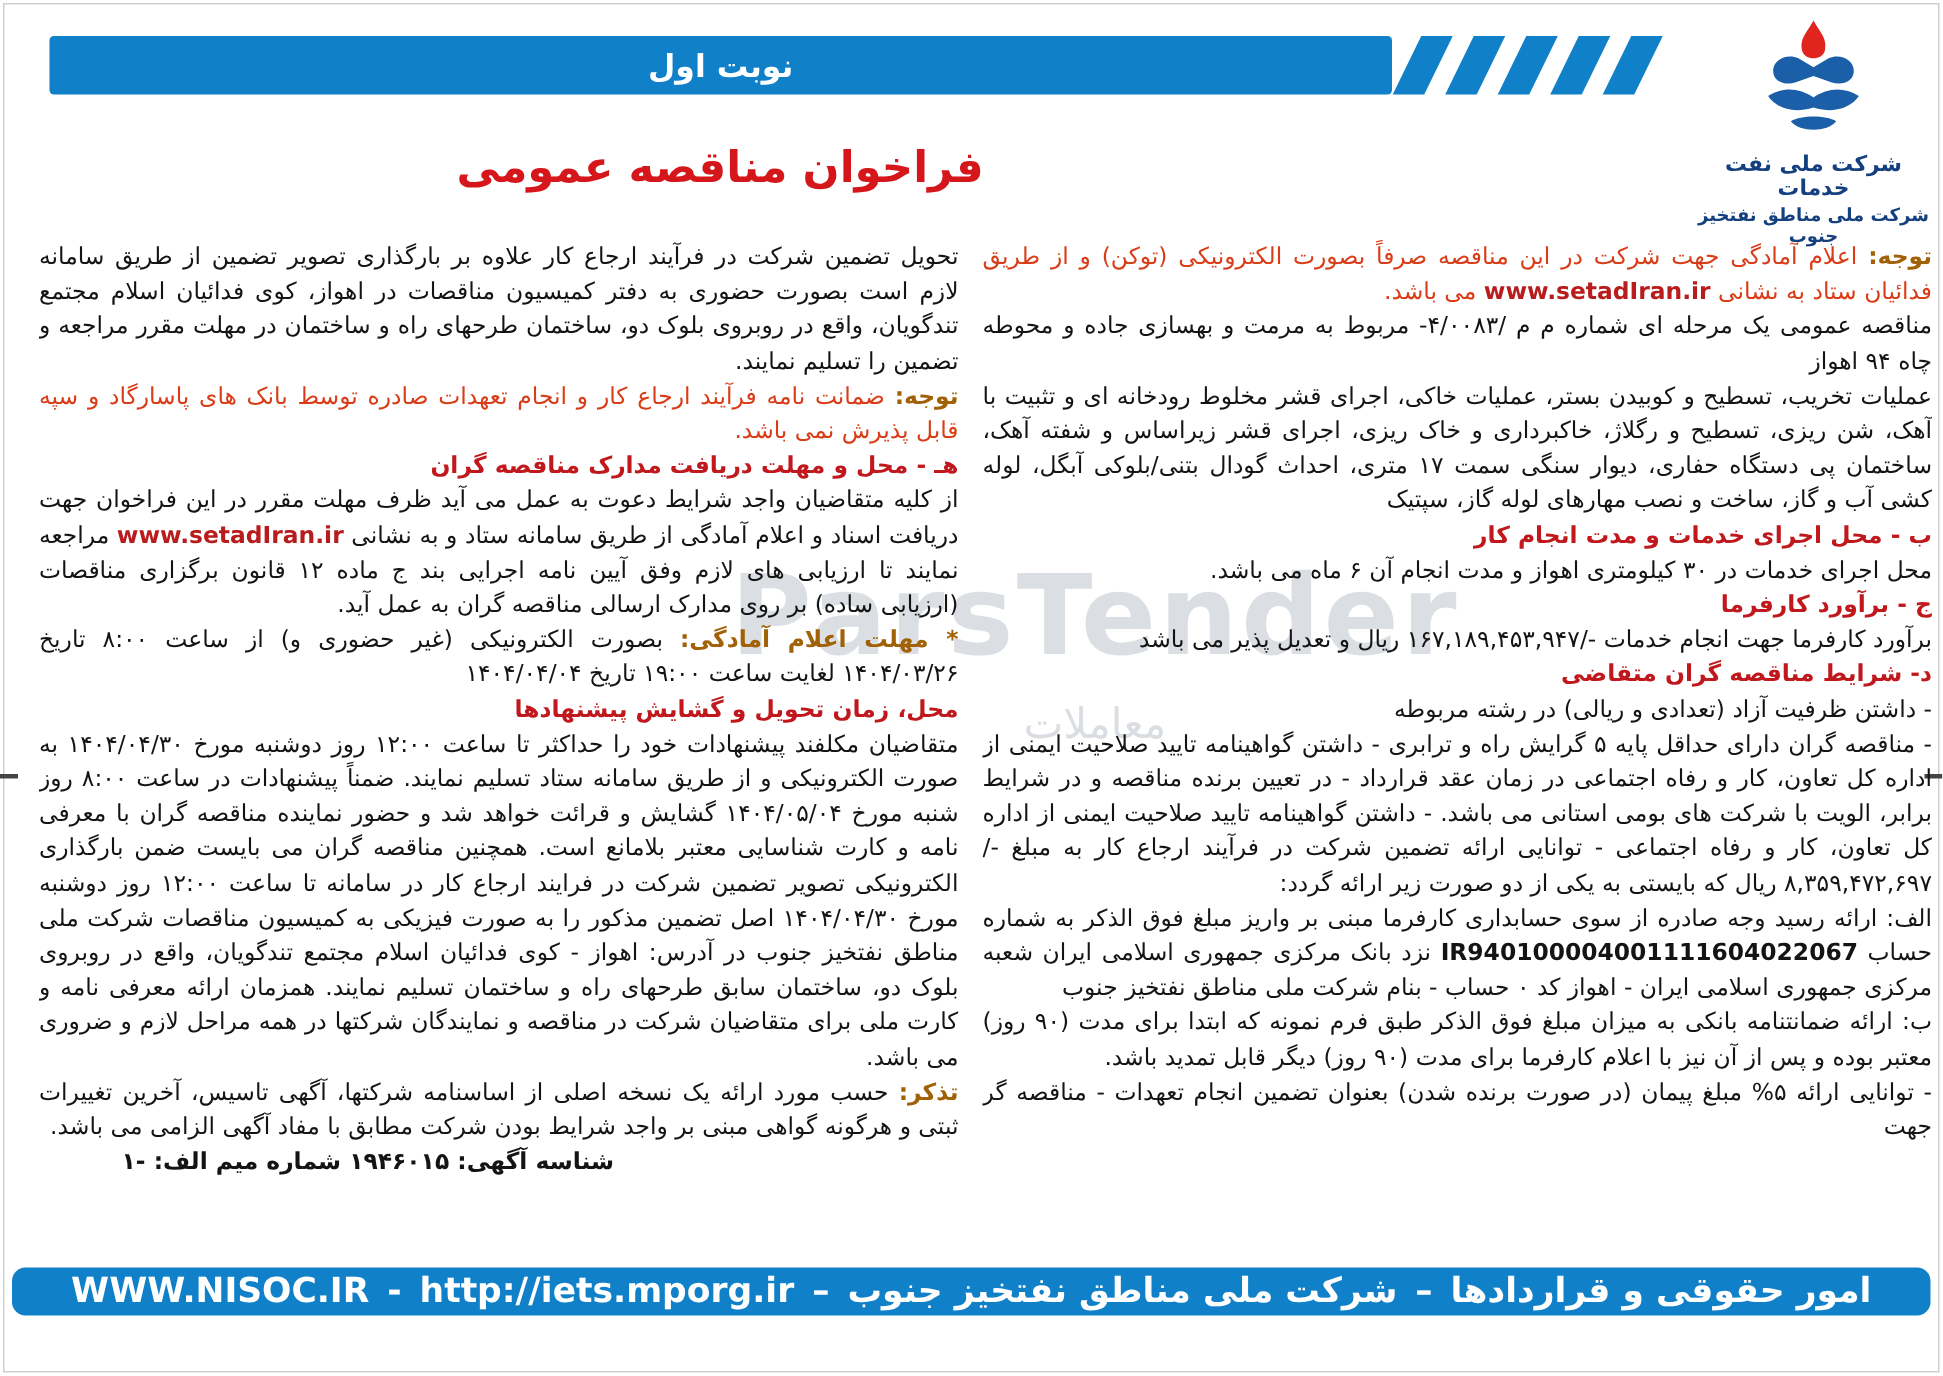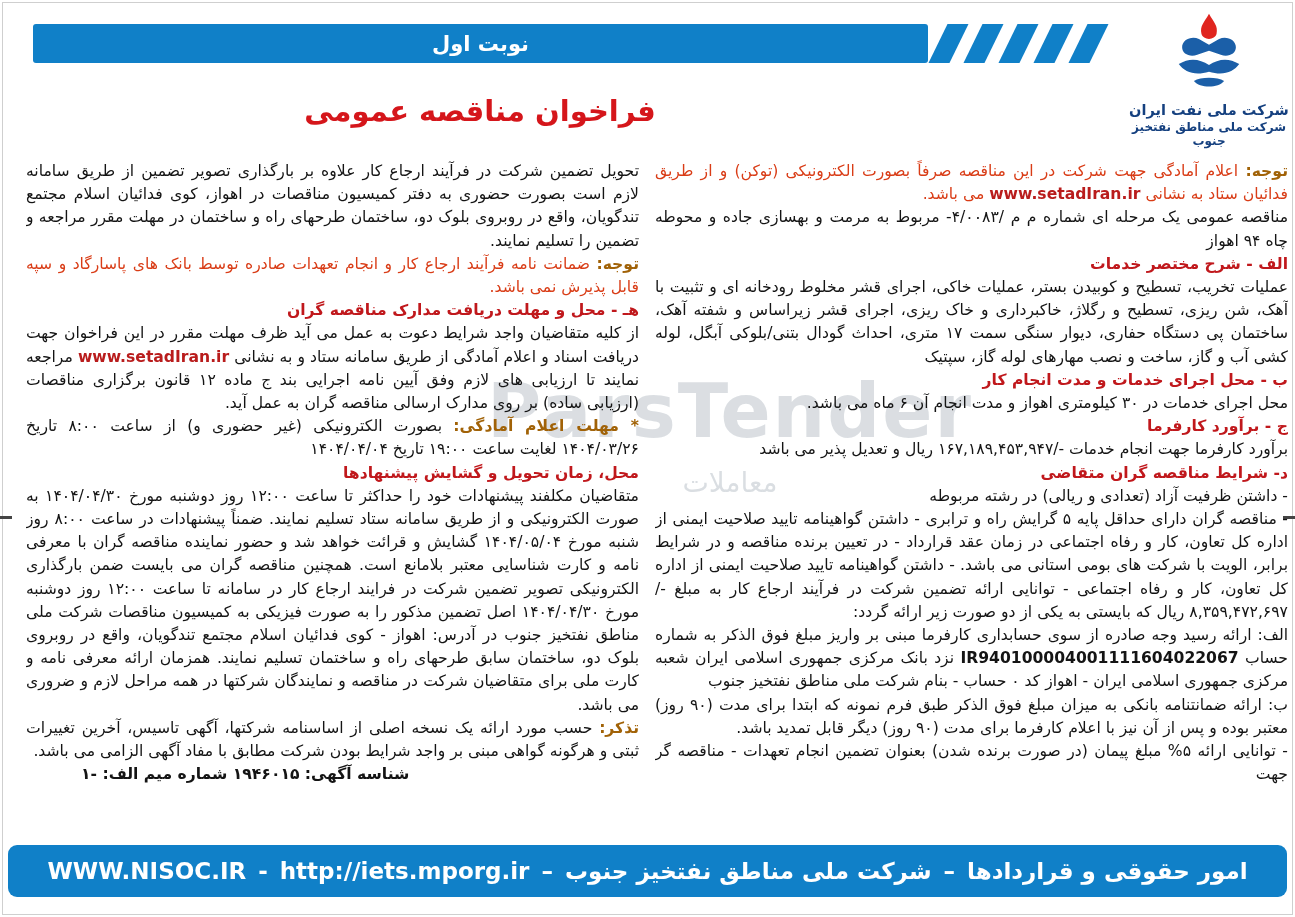--- a/index.html
+++ b/index.html
@@ -39,21 +39,21 @@
   .col.lcol { width:613px; }
   .col p { margin:0; }
   .hd { color:#c0181c; font-weight:bold; }
   .note { color:#d93c16; }
   .note-label { color:#a16207; font-weight:bold; }
   .url { color:#b91c1c; font-weight:bold; direction:ltr; unicode-bidi:isolate; }
   .iban { font-weight:bold; direction:ltr; unicode-bidi:isolate; }
   .adid { font-weight:bold; text-align:left; padding-left:55px; margin-top:4px; }
 
   
-  .bottombar { position:absolute; left:8px; top:845px; width:1279px; height:52px;
+  .bottombar { position:absolute; left:8px; top:845px; width:1279px; height:32px;
                background:#1080c8; border-radius:9px; color:#ffffff; font-weight:bold;
                font-size:23px; display:flex; align-items:center; justify-content:center;
                gap:12px; direction:ltr; z-index:2; }
   .bottombar span { white-space:nowrap; }
 
   
   .crop { position:absolute; width:12px; height:3px; background:#444444; top:516px; }
   .crop.left { left:0; } .crop.right { right:0; }
 </style>
 </head>
@@ -74,37 +74,36 @@
     <div class="stripe"></div>
   </div>
 
   <div class="logo">
     <svg width="104" height="84" viewBox="0 0 120 100" aria-hidden="true">
       <path d="M60 2 C54 13 49 16 51 26 C53 34 67 34 69 26 C71 16 66 13 60 2 Z" fill="#e0251f"></path>
       <path d="M28 42 C28 33 39 28 48 32 L60 39 L72 32 C81 28 92 33 92 42 C92 50 83 54 74 51 L60 46 L46 51 C37 54 28 50 28 42 Z" fill="#1b5fa8"></path>
       <path d="M24 62 C37 54 49 56 60 63 C71 56 83 54 96 62 C89 72 76 76 60 71 C44 76 31 72 24 62 Z" fill="#1b5fa8"></path>
       <path d="M42 82 C50 77 70 77 78 82 C71 91 49 91 42 82 Z" fill="#1b5fa8"></path>
     </svg>
-    <div class="org1">شرکت ملی نفت ایران</div>
+    <div class="org1">شرکت ملی نفت خدمات</div>
     <div class="org2">شرکت ملی مناطق نفتخیز جنوب</div>
   </div>
 
   <h1 class="title" dir="rtl">فراخوان مناقصه عمومی</h1>
 
   <div class="watermark">
     <div class="wm-brand">ParsTender</div>
     <div class="wm-sub" dir="rtl">معاملات</div>
   </div>
 
   <div class="columns" dir="rtl">
 
     <div class="col rcol">
       <p class="note"><span class="note-label">توجه:</span><span> اعلام آمادگی جهت شرکت در این مناقصه صرفاً بصورت الکترونیکی (توکن) و از طریق فدائیان ستاد به نشانی </span><span class="url">www.setadIran.ir</span><span> می باشد.</span></p>
       <p>مناقصه عمومی یک مرحله ای شماره م م /۴/۰۰۸۳- مربوط به مرمت و بهسازی جاده و محوطه چاه ۹۴ اهواز</p>
-      <p class="hd">الف - شرح مختصر خدمات</p>
       <p>عملیات تخریب، تسطیح و کوبیدن بستر، عملیات خاکی، اجرای قشر مخلوط رودخانه ای و تثبیت با آهک، شن ریزی، تسطیح و رگلاژ، خاکبرداری و خاک ریزی، اجرای قشر زیراساس و شفته آهک، ساختمان پی دستگاه حفاری، دیوار سنگی سمت ۱۷ متری، احداث گودال بتنی/بلوکی آبگل، لوله کشی آب و گاز، ساخت و نصب مهارهای لوله گاز، سپتیک</p>
       <p class="hd">ب - محل اجرای خدمات و مدت انجام کار</p>
       <p>محل اجرای خدمات در ۳۰ کیلومتری اهواز و مدت انجام آن ۶ ماه می باشد.</p>
       <p class="hd">ج - برآورد کارفرما</p>
       <p>برآورد کارفرما جهت انجام خدمات -/۱۶۷,۱۸۹,۴۵۳,۹۴۷ ریال و تعدیل پذیر می باشد</p>
       <p class="hd">د- شرایط مناقصه گران متقاضی</p>
       <p>- داشتن ظرفیت آزاد (تعدادی و ریالی) در رشته مربوطه</p>
       <p>- مناقصه گران دارای حداقل پایه ۵ گرایش راه و ترابری - داشتن گواهینامه تایید صلاحیت ایمنی از اداره کل تعاون، کار و رفاه اجتماعی در زمان عقد قرارداد - در تعیین برنده مناقصه و در شرایط برابر، الویت با شرکت های بومی استانی می باشد. - داشتن گواهینامه تایید صلاحیت ایمنی از اداره کل تعاون، کار و رفاه اجتماعی - توانایی ارائه تضمین شرکت در فرآیند ارجاع کار به مبلغ -/۸,۳۵۹,۴۷۲,۶۹۷ ریال که بایستی به یکی از دو صورت زیر ارائه گردد:</p>
       <p><span>الف: ارائه رسید وجه صادره از سوی حسابداری کارفرما مبنی بر واریز مبلغ فوق الذکر به شماره حساب </span><span class="iban">IR940100004001111604022067</span><span> نزد بانک مرکزی جمهوری اسلامی ایران شعبه مرکزی جمهوری اسلامی ایران - اهواز کد ۰ حساب - بنام شرکت ملی مناطق نفتخیز جنوب</span></p>
       <p>ب: ارائه ضمانتنامه بانکی به میزان مبلغ فوق الذکر طبق فرم نمونه که ابتدا برای مدت (۹۰ روز) معتبر بوده و پس از آن نیز با اعلام کارفرما برای مدت (۹۰ روز) دیگر قابل تمدید باشد.</p>

